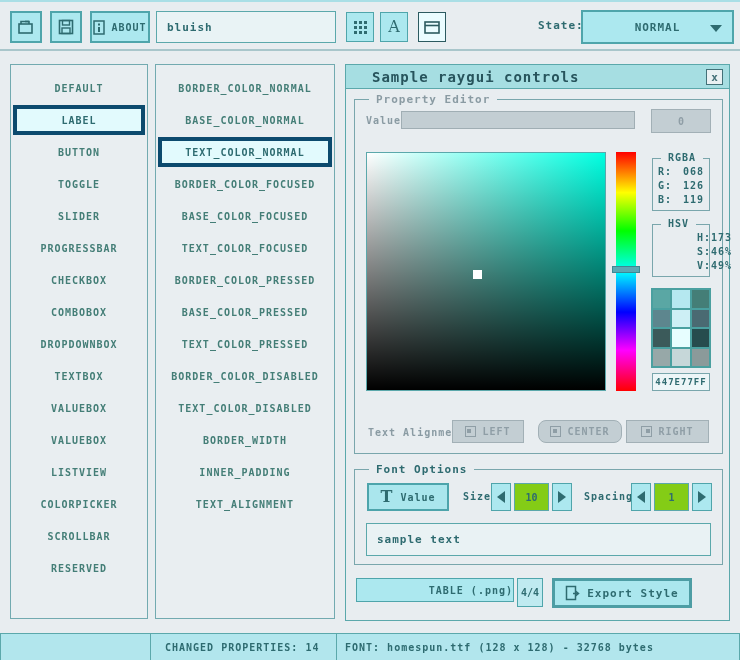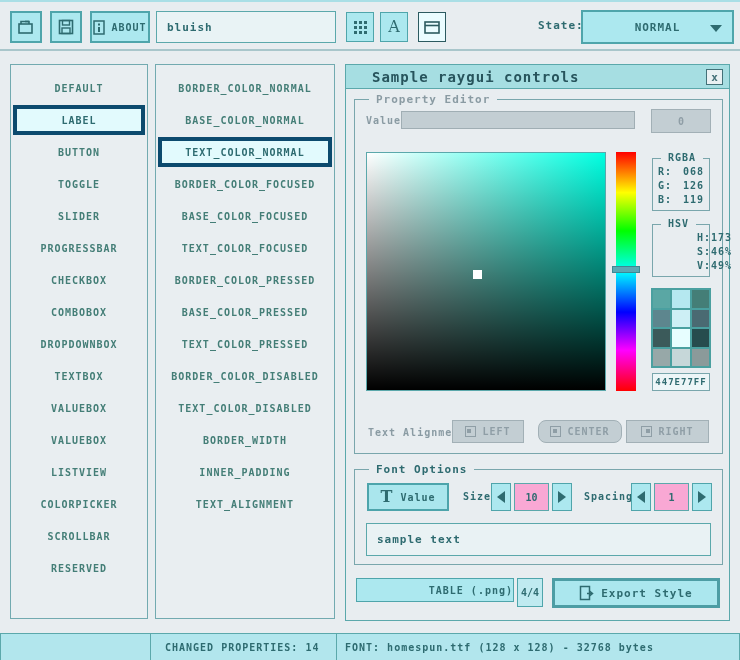--- a/index.html
+++ b/index.html
@@ -108,37 +108,37 @@
   .t-glyph{font-family:"DejaVu Serif",serif;font-size:16px;line-height:14px;color:#2e6b70;}
   .spin-label{position:absolute;top:426px;font-size:10px;}
   .spin-arrow{position:absolute;top:418px;width:20px;height:28px;box-sizing:border-box;
        background:#ace8ef;border:1px solid #4fa5ab;display:flex;align-items:center;
        justify-content:center;cursor:pointer;}
   .tri-l{width:0;height:0;border-top:6px solid transparent;border-bottom:6px solid transparent;
        border-right:8px solid #2e6b70;}
   .tri-r{width:0;height:0;border-top:6px solid transparent;border-bottom:6px solid transparent;
        border-left:8px solid #2e6b70;}
   .spin-box{position:absolute;top:418px;width:35px;height:28px;box-sizing:border-box;
-       background:#f9a8d4;border:1px solid #5ba8ab;display:flex;align-items:center;
+       background:#84cc16;border:1px solid #5ba8ab;display:flex;align-items:center;
        justify-content:center;font-size:10px;font-weight:700;color:#2e6b70;}
   #sample-box{position:absolute;left:20px;top:458px;width:345px;height:33px;
        box-sizing:border-box;background:#e9f2f4;border:1px solid #5ba8ab;
        display:flex;align-items:center;padding-left:10px;font-size:11px;
        font-weight:700;letter-spacing:1px;color:#2e6b70;}
 
   
   #table-btn{position:absolute;left:10px;top:513px;width:158px;height:24px;
        box-sizing:border-box;background:#ace8ef;border:1px solid #4fa5ab;
        display:flex;align-items:center;justify-content:flex-end;font-size:10px;
        font-weight:700;letter-spacing:1px;color:#2e6b70;cursor:pointer;}
   #pages-box{position:absolute;left:171px;top:513px;width:26px;height:29px;
        box-sizing:border-box;background:#bfeaf0;border:1px solid #4fa5ab;
        display:flex;align-items:center;justify-content:center;font-size:10px;
        font-weight:700;color:#2e6b70;}
-  #export-btn{position:absolute;left:206px;top:513px;width:168px;height:30px;
+  #export-btn{position:absolute;left:206px;top:513px;width:140px;height:30px;
        box-sizing:border-box;background:#abe7ee;border:3px solid #4d9da4;
        display:flex;align-items:center;justify-content:center;gap:7px;
        font-size:11px;font-weight:700;letter-spacing:1px;color:#2e6b70;cursor:pointer;}
 
   
   .status-cell{position:absolute;top:631px;height:29px;box-sizing:border-box;
        background:#b2e6ed;border:1px solid #5ba8ab;display:flex;align-items:center;
        font-size:10px;font-weight:700;letter-spacing:1px;color:#2e6b70;}
 </style>
 </head>

